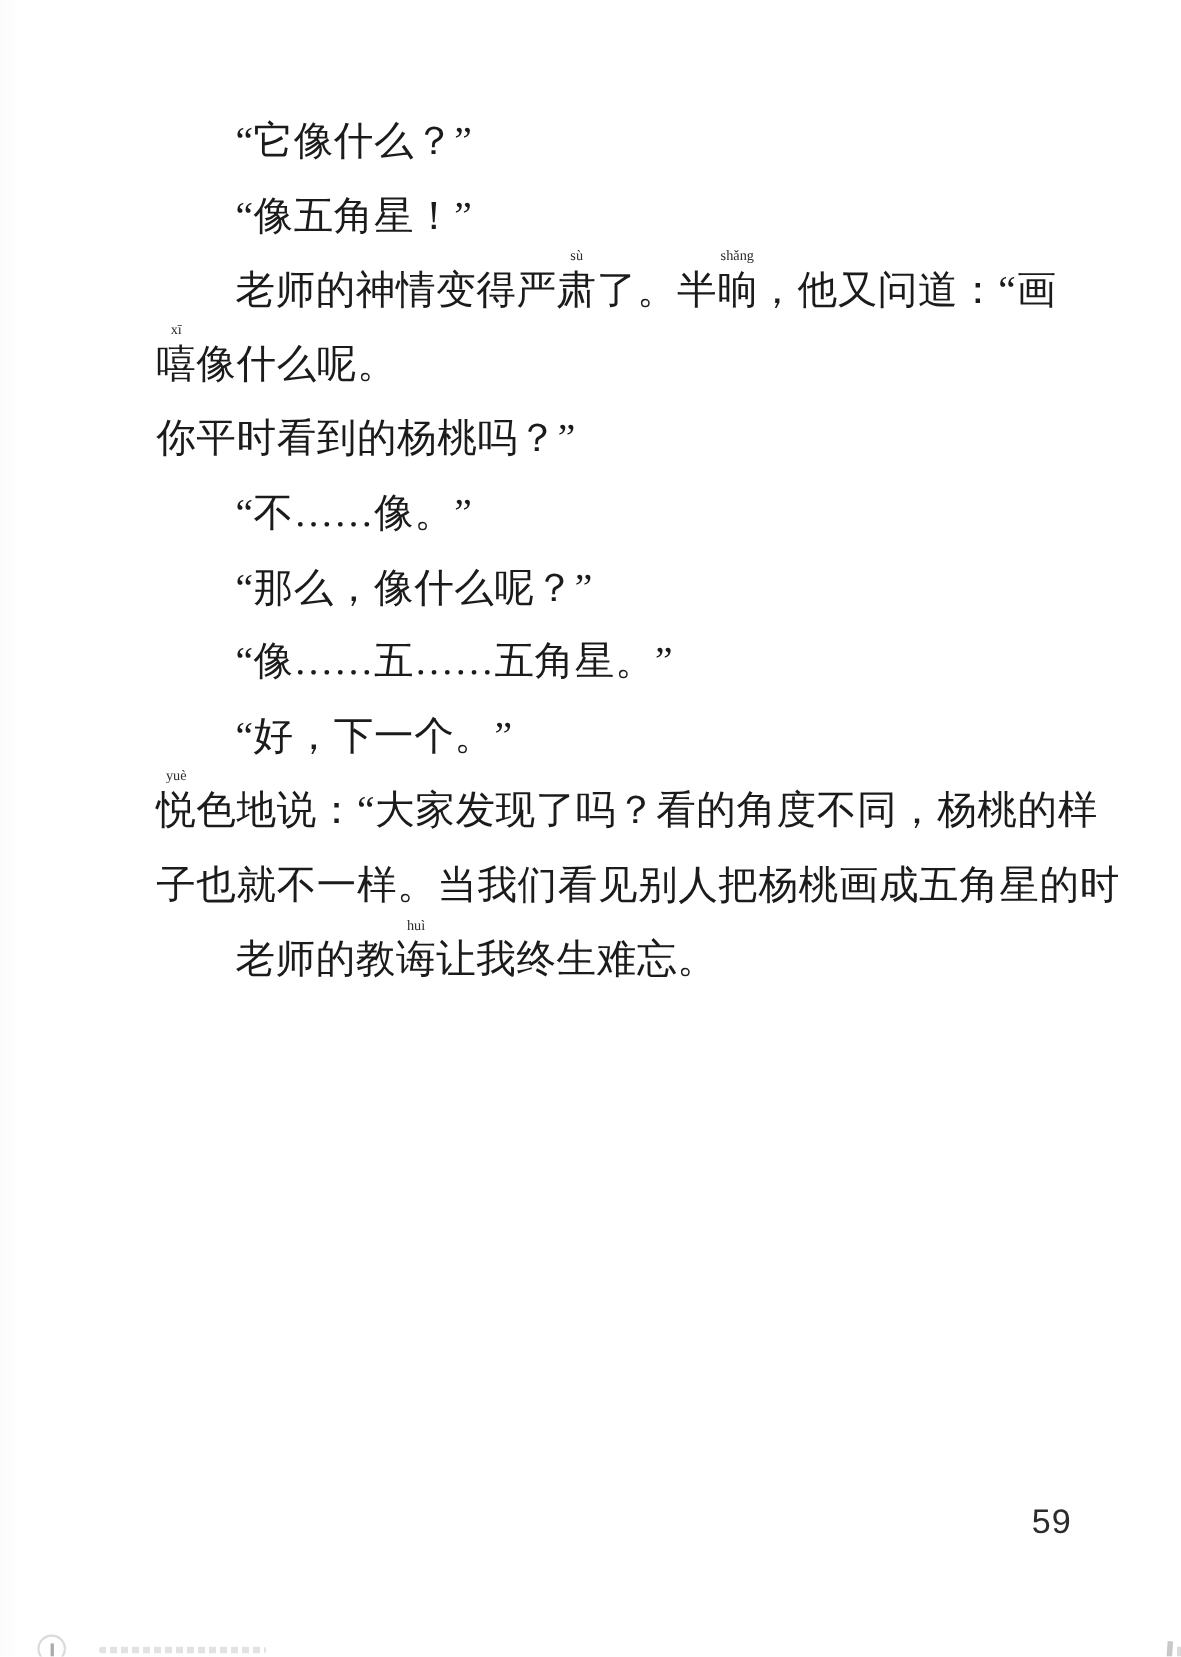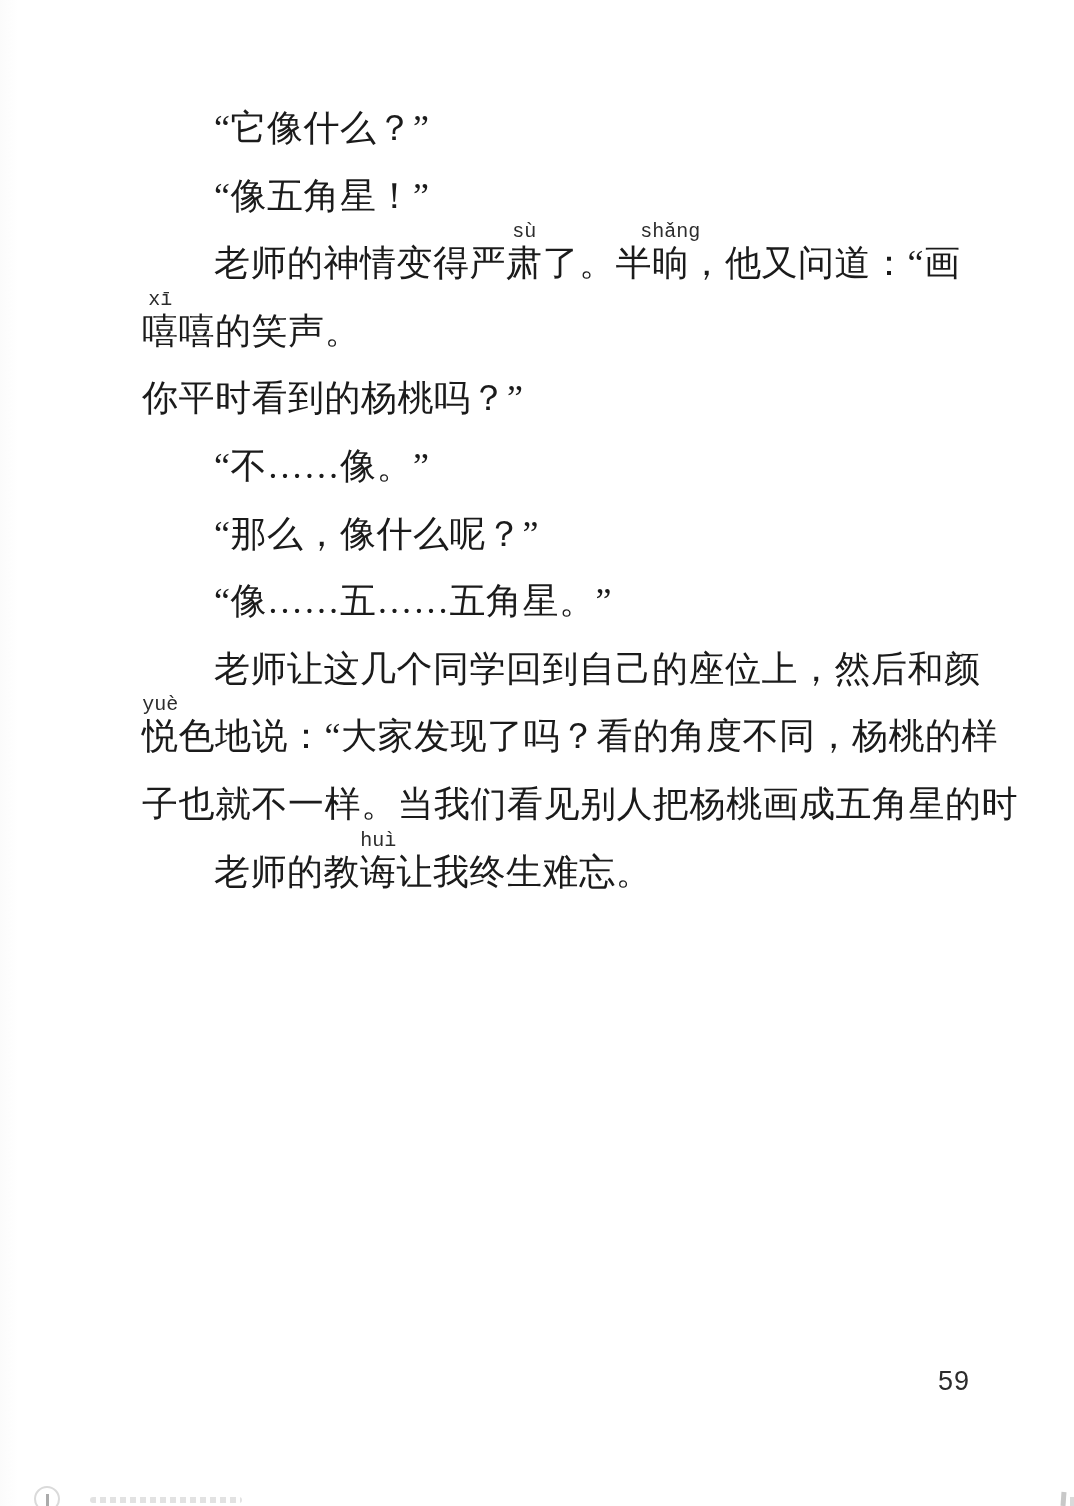--- a/index.html
+++ b/index.html
@@ -30,33 +30,33 @@
     letter-spacing: 0.5px;
   }
   p.line.indent { text-indent: 72px; }
   .ruby-wrap { position: relative; }
   .pinyin {
     position: absolute;
     left: 50%;
     bottom: 100%;
     margin-bottom: 1px;
     transform: translateX(-50%);
-    font-family: Liberation Mono, monospace;
-    font-size: 20px;
+    font-family: Liberation Serif, serif;
+    font-size: 13px;
     line-height: 20px;
     letter-spacing: 0;
     color: #2c2c2c;
     white-space: nowrap;
     text-indent: 0;
   }
   .page-number {
     position: absolute;
     left: 938px; top: 1366px;
     font-family: "Liberation Sans", "DejaVu Sans", sans-serif;
-    font-size: 27px;
+    font-size: 31px;
     letter-spacing: 1px;
     color: #2b2b2b;
   }
   
   .watermark { position: absolute; left: 0; top: 0; }
   .wm-circle {
     position: absolute;
     left: 34px; top: 1486px;
     width: 26px; height: 26px;
     border: 2px solid #dadada;
@@ -92,26 +92,26 @@
   }
 </style>
 </head>
 <body>
 
 <div class="page">
   <div class="text-body" id="text-body">
       <p class="line indent"><span>“它像什么？”</span></p>
       <p class="line indent"><span>“像五角星！”</span></p>
       <p class="line indent"><span>老师的神情变得严</span><span class="ruby-wrap"><span class="pinyin">sù</span><span>肃</span></span><span>了。半</span><span class="ruby-wrap"><span class="pinyin">shǎng</span><span>晌</span></span><span>，他又问道：“画</span></p>
-      <p class="line"><span class="ruby-wrap"><span class="pinyin">xī</span><span>嘻</span></span><span>嘻的笑声。</span></p>
+      <p class="line"><span class="ruby-wrap"><span class="pinyin">xī</span><span>嘻</span></span><span>像什么呢。</span></p>
       <p class="line"><span>你平时看到的杨桃吗？”</span></p>
       <p class="line indent"><span>“不……像。”</span></p>
       <p class="line indent"><span>“那么，像什么呢？”</span></p>
       <p class="line indent"><span>“像……五……五角星。”</span></p>
-      <p class="line indent"><span>老师让这几个同学回到自己的座位上，然后和颜</span></p>
+      <p class="line indent"><span>“好，下一个。”</span></p>
       <p class="line"><span class="ruby-wrap"><span class="pinyin">yuè</span><span>悦</span></span><span>色地说：“大家发现了吗？看的角度不同，杨桃的样</span></p>
       <p class="line"><span>子也就不一样。当我们看见别人把杨桃画成五角星的时</span></p>
       <p class="line indent"><span>老师的教</span><span class="ruby-wrap"><span class="pinyin">huì</span><span>诲</span></span><span>让我终生难忘。</span></p>
     </div>
   <div class="page-number">59</div>
   <div class="watermark">
     <span class="wm-circle"></span>
     <span class="wm-text"></span>
   </div>
   <div class="corner-smudge">

